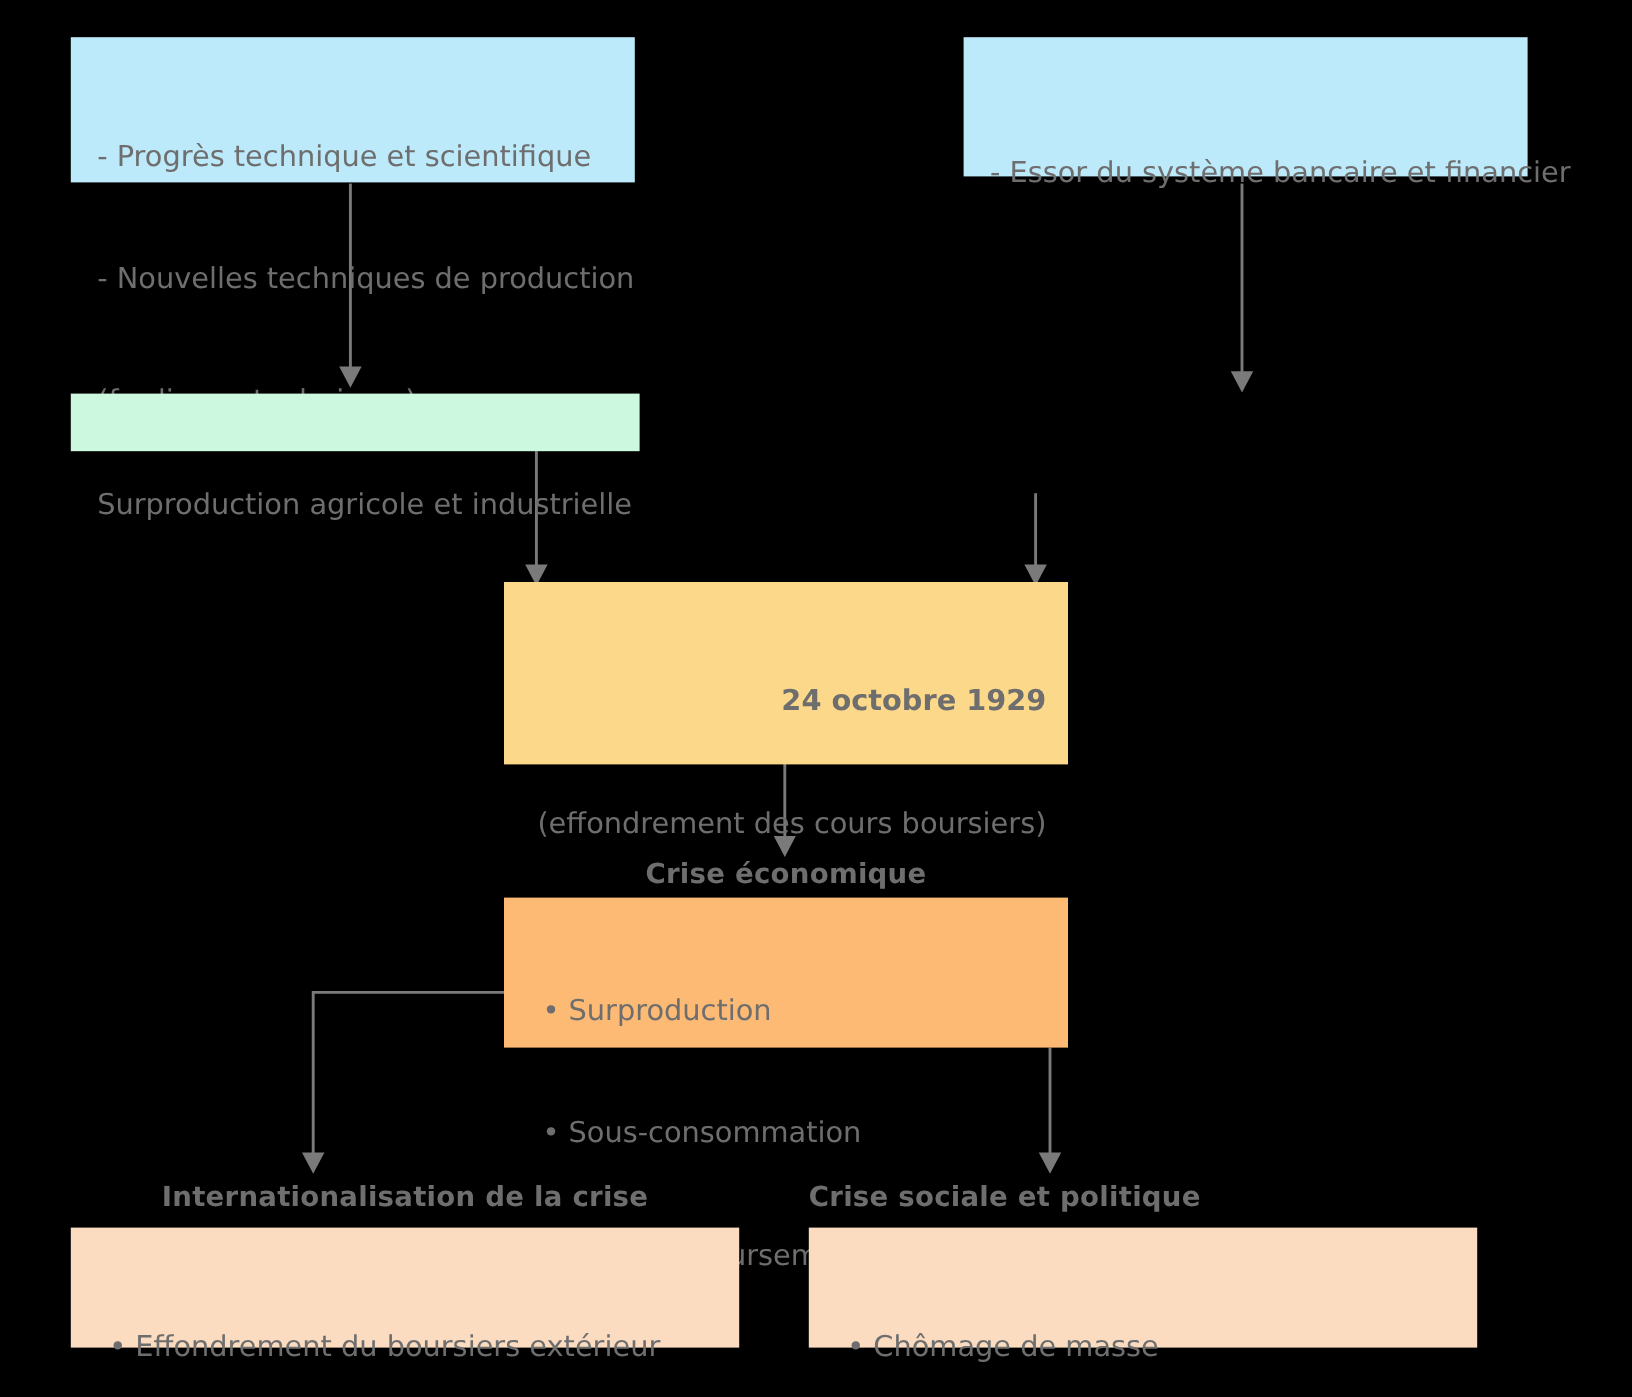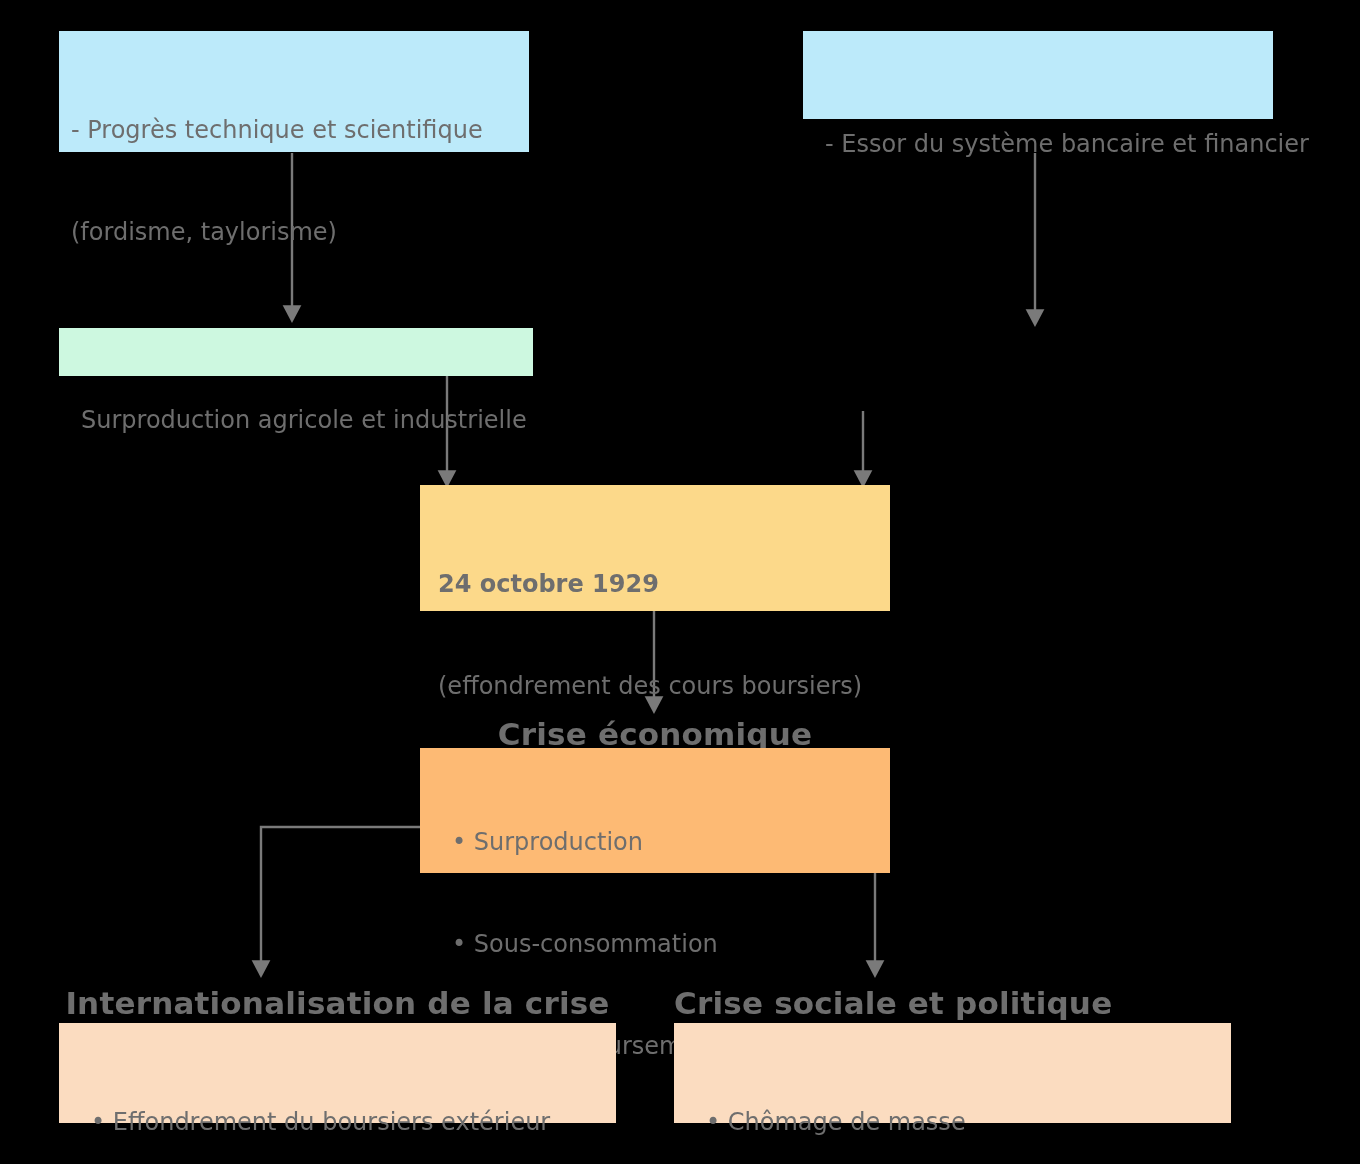--- a/index.html
+++ b/index.html
@@ -32,21 +32,21 @@
   .blue   { background: #bceafa; }
   .green  { background: #cdf8e0; }
   .orange { background: #fcd98a; }
   .pink   { background: #fdba74; }
   .peach  { background: #fbdcc0; }
 
   .heading {
     position: absolute;
     color: #6e6e6e;
     font-weight: bold;
-    font-size: 31px;
+    font-size: 23px;
     letter-spacing: 0.2px;
     white-space: nowrap;
   }
   .strong { font-weight: bold; }
   .bullet-line { display: block; }
   svg.connectors {
     position: absolute;
     left: 0; top: 0;
     width: 1360px;
     height: 1164px;
@@ -73,35 +73,36 @@
 
     <path d="M863,411 L863,478" stroke="#7a7a7a" stroke-width="2.4" fill="none" marker-end="url(#arrowhead)"></path>
 
     <path d="M654,611 L654,704" stroke="#7a7a7a" stroke-width="2.4" fill="none" marker-end="url(#arrowhead)"></path>
 
     <path d="M420,827 L261,827 L261,968" stroke="#7a7a7a" stroke-width="2.4" fill="none" marker-end="url(#arrowhead)"></path>
 
     <path d="M875,873 L875,968" stroke="#7a7a7a" stroke-width="2.4" fill="none" marker-end="url(#arrowhead)"></path>
   </svg>
 
-  <div class="box blue" style="left:59px; top:31px; width:470px; height:121px; padding:14px 12px;">
+  <div class="box blue" style="left:59px; top:31px; width:470px; height:121px; padding:14px 22px;">
     <span class="ln">- Progrès technique et scientifique</span>
+    <span class="ln">- Nouvelles techniques de production</span>
     <span class="ln">(fordisme, taylorisme)</span>
   </div>
 
-  <div class="box blue" style="left:803px; top:31px; width:470px; height:88px; padding:28px 22px;">
+  <div class="box blue" style="left:803px; top:31px; width:470px; height:116px; padding:28px 22px;">
     <span class="ln">- Essor du système bancaire et financier</span>
   </div>
 
   <div class="box green" style="left:59px; top:328px; width:474px; height:48px; padding:7px 22px; text-align:left;">
     <span class="ln">Surproduction agricole et industrielle</span>
   </div>
 
 
-  <div class="box orange" style="left:420px; top:485px; width:470px; height:126px; padding:14px 18px; text-align:left;">
+  <div class="box orange" style="left:420px; top:485px; width:470px; height:152px; padding:14px 18px; text-align:right;">
     <span class="ln strong">24 octobre 1929</span>
     <span class="ln">(effondrement des cours boursiers)</span>
   </div>
 
   <div class="heading" style="left:420px; top:716px; width:470px; text-align:center;">Crise économique</div>
 
   <div class="box pink" style="left:420px; top:748px; width:470px; height:125px; padding:9px 22px 9px 32px;">
     <span class="bullet-line">• Surproduction</span>
     <span class="bullet-line">• Sous-consommation</span>
     <span class="bullet-line">• Non remboursement des dettes</span>

